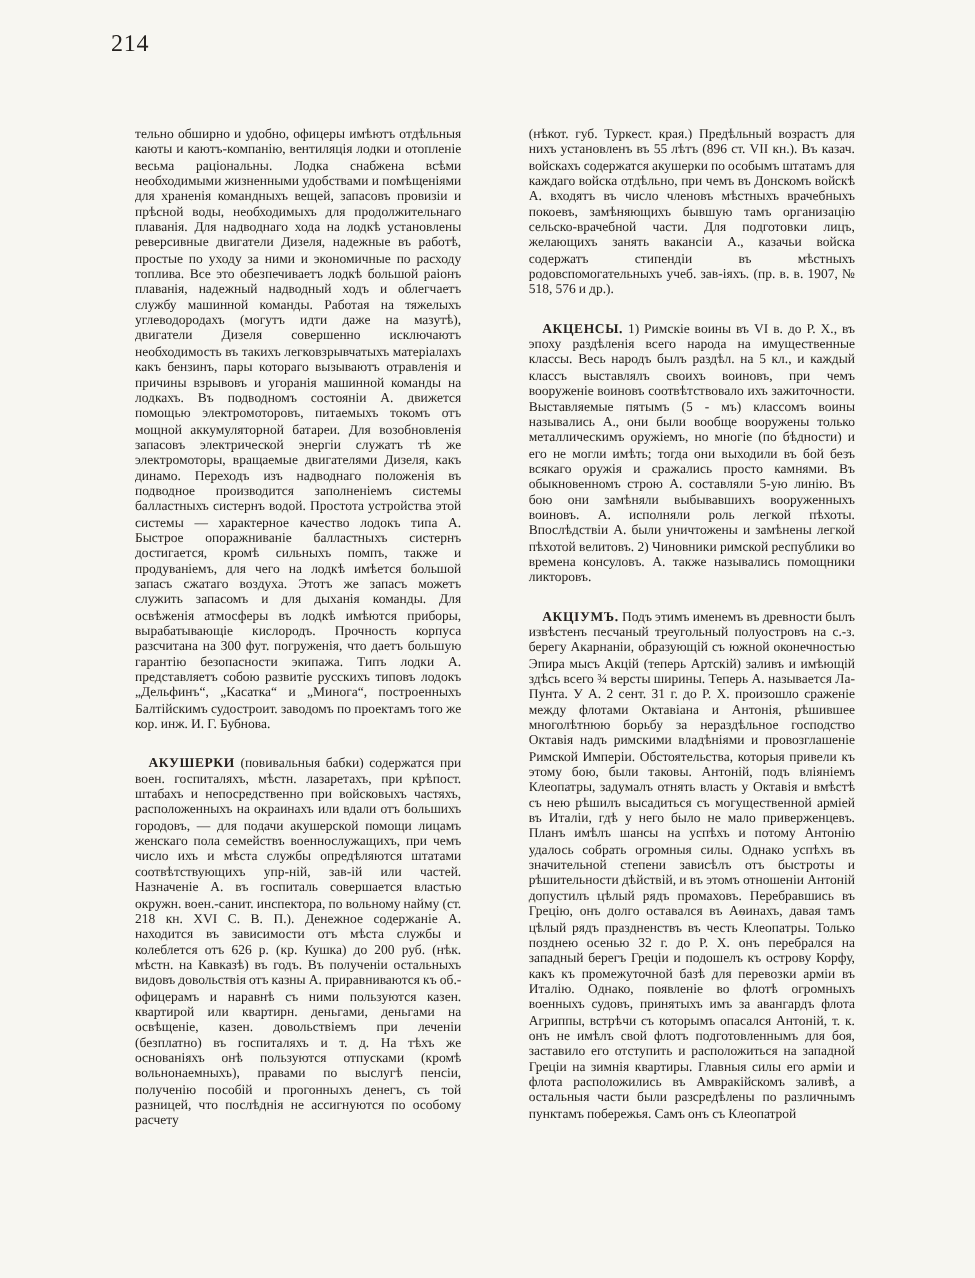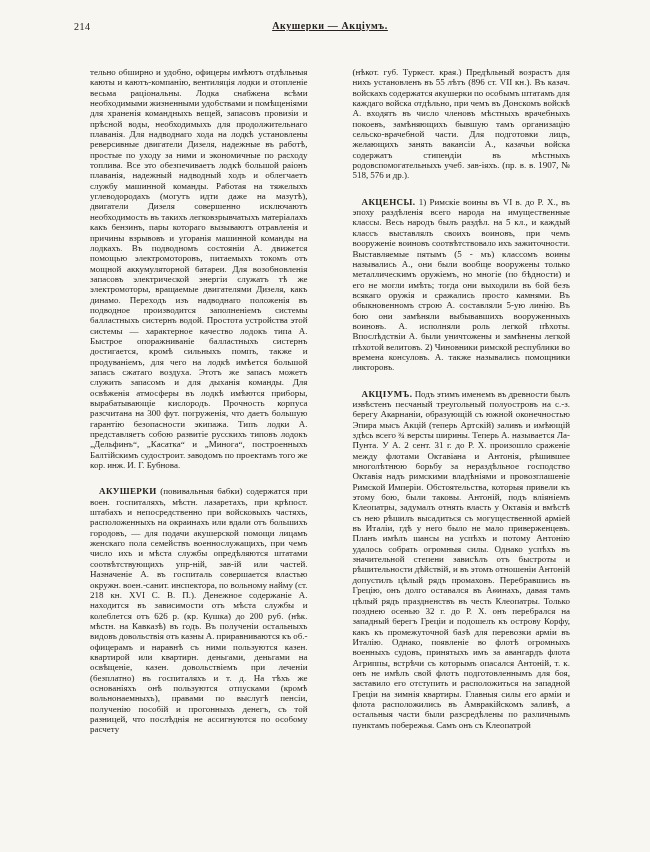--- a/index.html
+++ b/index.html
@@ -14,23 +14,22 @@
     margin: 0 auto;
     background: #f7f6f1;
     box-sizing: border-box;
     padding: 20px 64px 8px 74px;
     overflow: hidden;
     color: #26221f;
   }
   .page-header {
     position: relative;
     height: 18px;
-    margin-bottom: 13px;
-    font-size: 10px;
-    text-decoration: underline;
+    margin-bottom: 30px;
+    font-size: 16px;
   }
   .page-number {
     position: absolute;
     left: 0;
     top: 1px;
     letter-spacing: 0.5px;
   }
   .running-title {
     width: 100%;
     text-align: center;
@@ -64,21 +63,20 @@
     letter-spacing: 0.4px;
   }
 </style>
 </head>
 <body>
 
 <div class="page">
 
   <div class="page-header">
     <span class="page-number">214</span>
-    <div class="running-title">Акушерки — Акціумъ.</div>
   </div>
 
   <div class="columns">
 
     <div class="col">
       <p class="continuation"><span>тельно обширно и удобно, офицеры имѣютъ отдѣльныя каюты и каютъ-компанію, вентиляція лодки и отопленіе весьма раціональны. Лодка снабжена всѣми необходимыми жизненными удобствами и помѣщеніями для храненія командныхъ вещей, запасовъ провизіи и прѣсной воды, необходимыхъ для продолжительнаго плаванія. Для надводнаго хода на лодкѣ установлены реверсивные двигатели Дизеля, надежные въ работѣ, простые по уходу за ними и экономичные по расходу топлива. Все это обезпечиваетъ лодкѣ большой раіонъ плаванія, надежный надводный ходъ и облегчаетъ службу машинной команды. Работая на тяжелыхъ углеводородахъ (могутъ идти даже на мазутѣ), двигатели Дизеля совершенно исключаютъ необходимость въ такихъ легковзрывчатыхъ матеріалахъ какъ бензинъ, пары котораго вызываютъ отравленія и причины взрывовъ и угоранія машинной команды на лодкахъ. Въ подводномъ состояніи А. движется помощью электромоторовъ, питаемыхъ токомъ отъ мощной аккумуляторной батареи. Для возобновленія запасовъ электрической энергіи служатъ тѣ же электромоторы, вращаемые двигателями Дизеля, какъ динамо. Переходъ изъ надводнаго положенія въ подводное производится заполненіемъ системы балластныхъ систернъ водой. Простота устройства этой системы — характерное качество лодокъ типа А. Быстрое опоражниваніе балластныхъ систернъ достигается, кромѣ сильныхъ помпъ, также и продуваніемъ, для чего на лодкѣ имѣется большой запасъ сжатаго воздуха. Этотъ же запасъ можетъ служить запасомъ и для дыханія команды. Для освѣженія атмосферы въ лодкѣ имѣются приборы, вырабатывающіе кислородъ. Прочность корпуса разсчитана на 300 фут. погруженія, что даетъ большую гарантію безопасности экипажа. Типъ лодки А. представляетъ собою развитіе русскихъ типовъ лодокъ „Дельфинъ“, „Касатка“ и „Минога“, построенныхъ Балтійскимъ судостроит. заводомъ по проектамъ того же кор. инж. И. Г. Бубнова.</span></p>
       <p class="entry"><span class="headword">АКУШЕРКИ</span> <span>(повивальныя бабки) содержатся при воен. госпиталяхъ, мѣстн. лазаретахъ, при крѣпост. штабахъ и непосредственно при войсковыхъ частяхъ, расположенныхъ на окраинахъ или вдали отъ большихъ городовъ, — для подачи акушерской помощи лицамъ женскаго пола семействъ военнослужащихъ, при чемъ число ихъ и мѣста службы опредѣляются штатами соотвѣтствующихъ упр-ній, зав-ій или частей. Назначеніе А. въ госпиталь совершается властью окружн. воен.-санит. инспектора, по вольному найму (ст. 218 кн. XVI С. В. П.). Денежное содержаніе А. находится въ зависимости отъ мѣста службы и колеблется отъ 626 р. (кр. Кушка) до 200 руб. (нѣк. мѣстн. на Кавказѣ) въ годъ. Въ полученіи остальныхъ видовъ довольствія отъ казны А. приравниваются къ об.-офицерамъ и наравнѣ съ ними пользуются казен. квартирой или квартирн. деньгами, деньгами на освѣщеніе, казен. довольствіемъ при леченіи (безплатно) въ госпиталяхъ и т. д. На тѣхъ же основаніяхъ онѣ пользуются отпусками (кромѣ вольнонаемныхъ), правами по выслугѣ пенсіи, полученію пособій и прогонныхъ денегъ, съ той разницей, что послѣднія не ассигнуются по особому расчету</span></p>
     </div>
 
     <div class="col">

